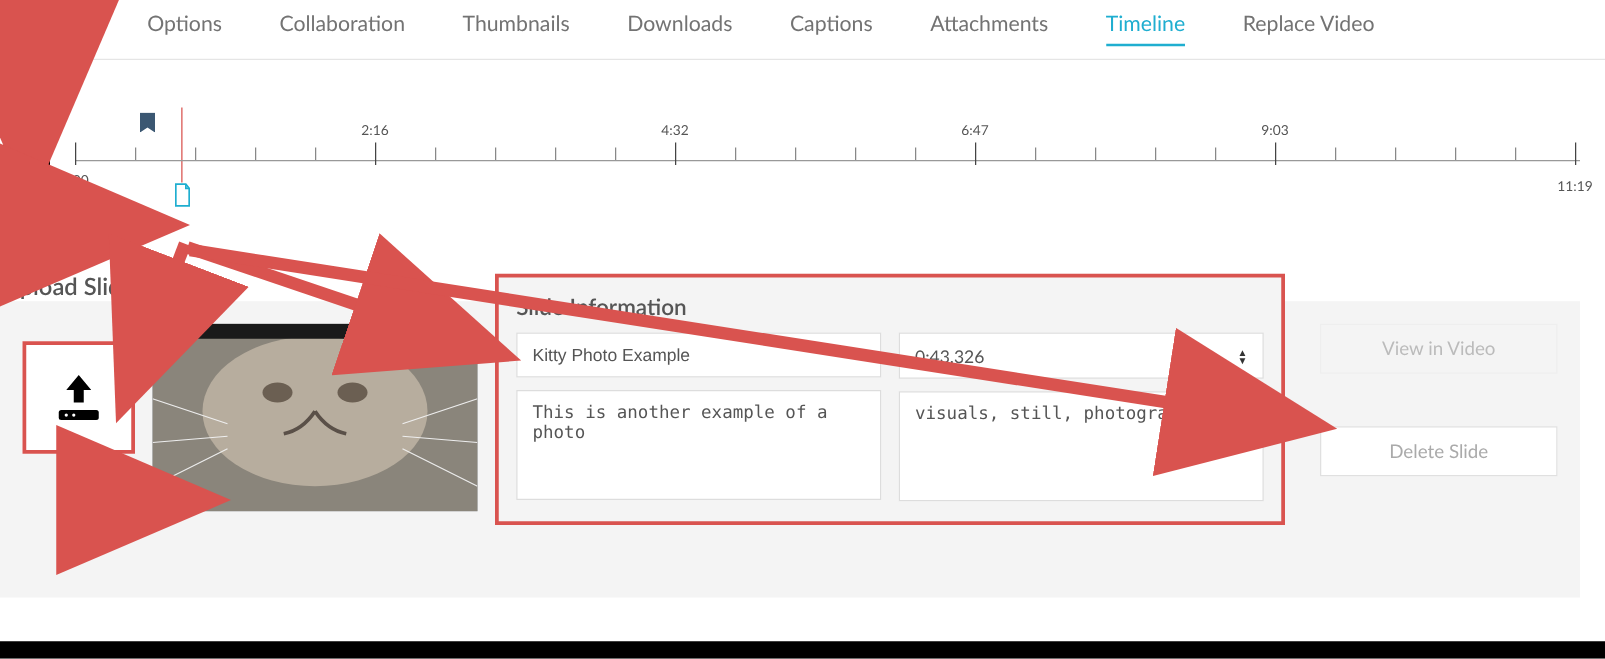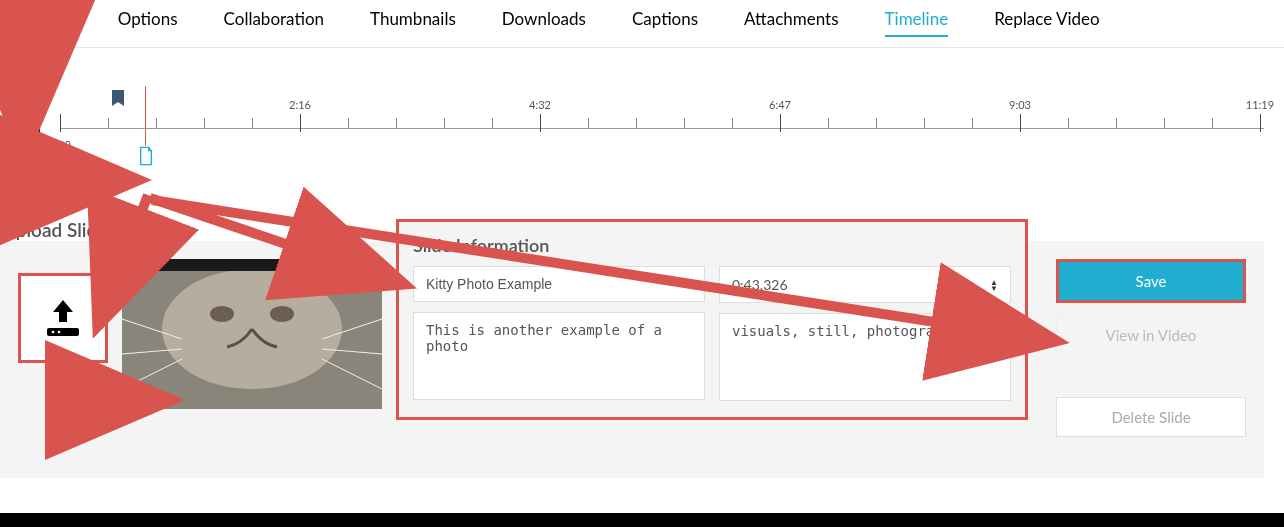--- a/index.html
+++ b/index.html
@@ -1,20 +1,20 @@
 <!DOCTYPE html>
 <html><head>
 <meta charset="utf-8">
 <style>
   * { box-sizing: border-box; margin: 0; padding: 0; }
   body { font-family: "Segoe UI", "Lato", sans-serif; color: #333; background: #fff; width: 1284px; height: 527px; position: relative; overflow: hidden; }
 
   
   .tabs { display: flex; align-items: center; gap: 46px; padding: 8px 20px 10px 20px; border-bottom: 1px solid #e5e5e5; }
-  .tab { font-size: 17px; color: #000000; cursor: pointer; padding-bottom: 6px; border-bottom: 2px solid transparent; }
+  .tab { font-size: 17px; color: #737373; cursor: pointer; padding-bottom: 6px; border-bottom: 2px solid transparent; }
   .tab.active { color: #1faed0; border-bottom: 2px solid #1faed0; }
 
   
   .timeline-wrap { position: relative; margin: 50px 20px 10px 60px; }
   .bookmark { position: absolute; left: 52px; top: -8px; width: 12px; height: 16px; background: #3b5772; clip-path: polygon(0 0,100% 0,100% 100%,50% 75%,0 100%); }
   .playhead { position: absolute; left: 85px; top: -12px; width: 1px; height: 60px; background: #d9534f; }
   .ticks { position: relative; height: 40px; border-bottom: 1px solid transparent; }
   .tick { position: absolute; top: 20px; width: 1px; background: #888; height: 10px; }
   .tick.major { height: 18px; top: 16px; background: #444; }
   .tick-label { position: absolute; top: 0; font-size: 11px; color: #555; transform: translateX(-50%); }
@@ -109,21 +109,21 @@
       <div class="tick" style="left: 816px;"></div>
       <div class="tick" style="left: 864px;"></div>
       <div class="tick" style="left: 912px;"></div>
       <div class="tick major" style="left: 960px;"></div>
       <div class="tick-label" style="left: 960px;">9:03</div>
       <div class="tick" style="left: 1008px;"></div>
       <div class="tick" style="left: 1056px;"></div>
       <div class="tick" style="left: 1104px;"></div>
       <div class="tick" style="left: 1152px;"></div>
       <div class="tick major" style="left: 1200px;"></div>
-      <div class="tick-label" style="left: 1200px;">11:19</div>
+      <div class="tick-label" style="left: 1200px; margin-top: 45px;">11:19</div>
     </div>
   <div class="slide-marker">
     <svg viewBox="0 0 24 30">
         <path d="M4 2 h12 l4 5 v21 h-16 z" fill="none" stroke="#1faed0" stroke-width="2"></path>
         <path d="M16 2 v5 h4" fill="none" stroke="#1faed0" stroke-width="2"></path>
       </svg>
   </div>
 </div>
 
 <div class="lower">
@@ -175,21 +175,20 @@
                 <span>▲</span>
                 <span>▼</span>
               </span>
           </div>
           <textarea class="textarea" style="">visuals, still, photograph</textarea>
         </div>
       </div>
     </div>
 
     <div class="actions">
-      <div class="btn save">Save</div>
       <div class="btn view">View in Video</div>
       <div class="btn delete">Delete Slide</div>
     </div>
 
   </div>
 </div>
 
 <svg class="arrow" style="left:0;top:0;width:1284px;height:527px;position:absolute">
   <defs>
       <marker id="ah" markerWidth="14" markerHeight="12" refX="12" refY="6" orient="auto">

